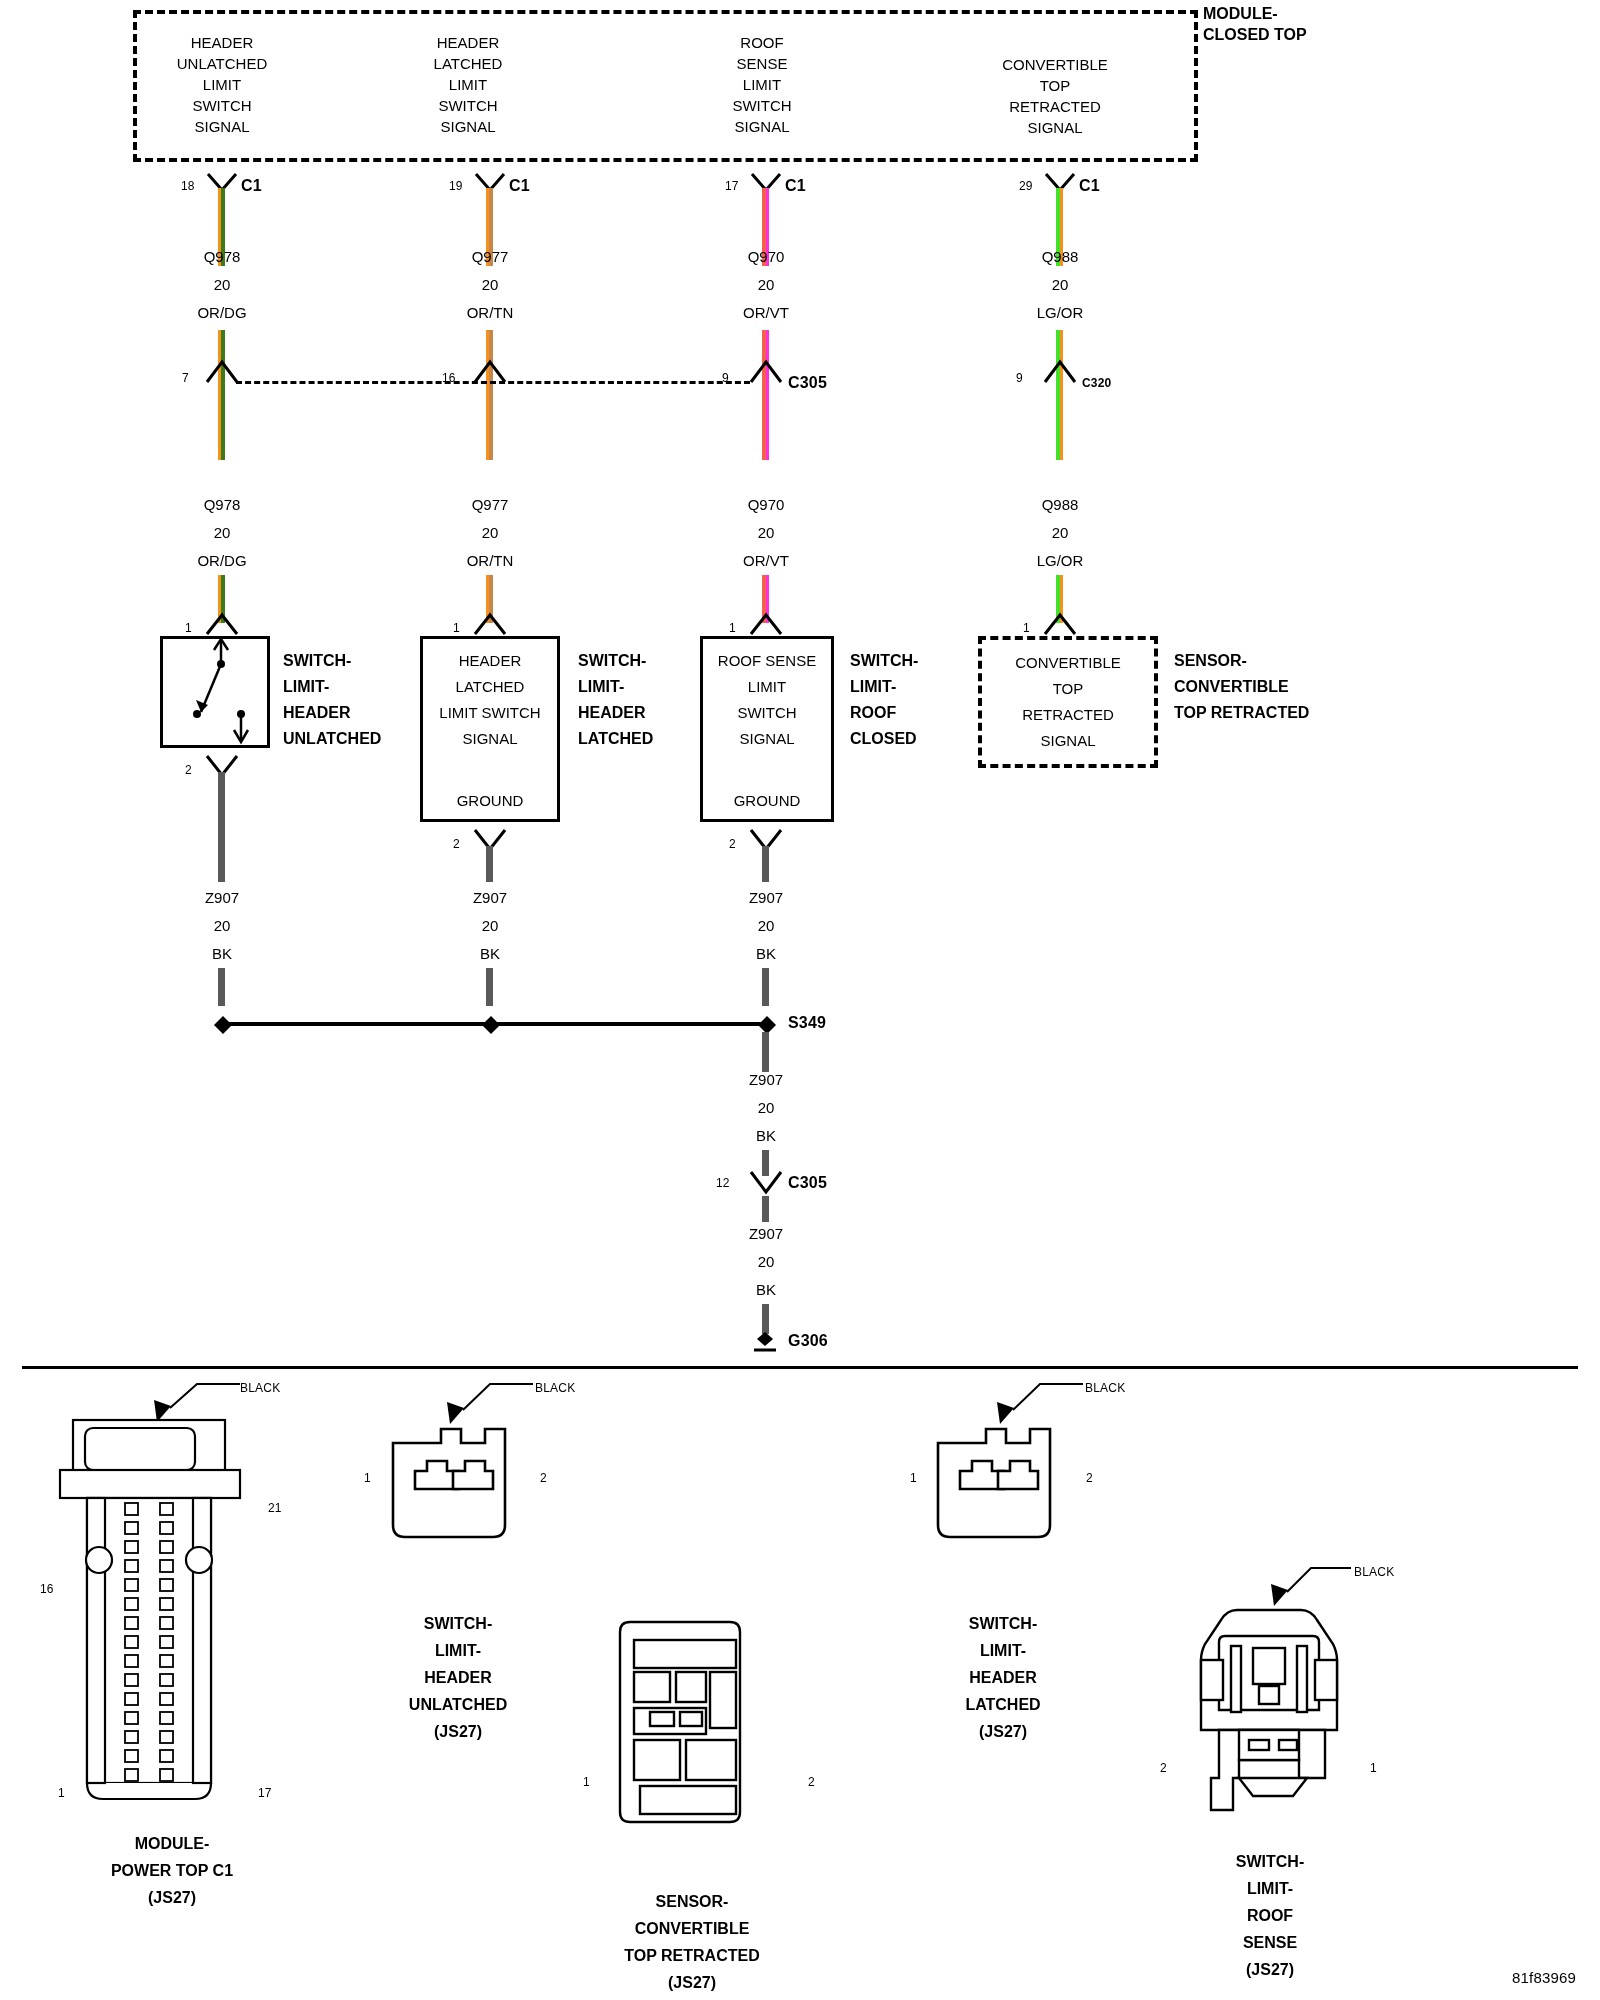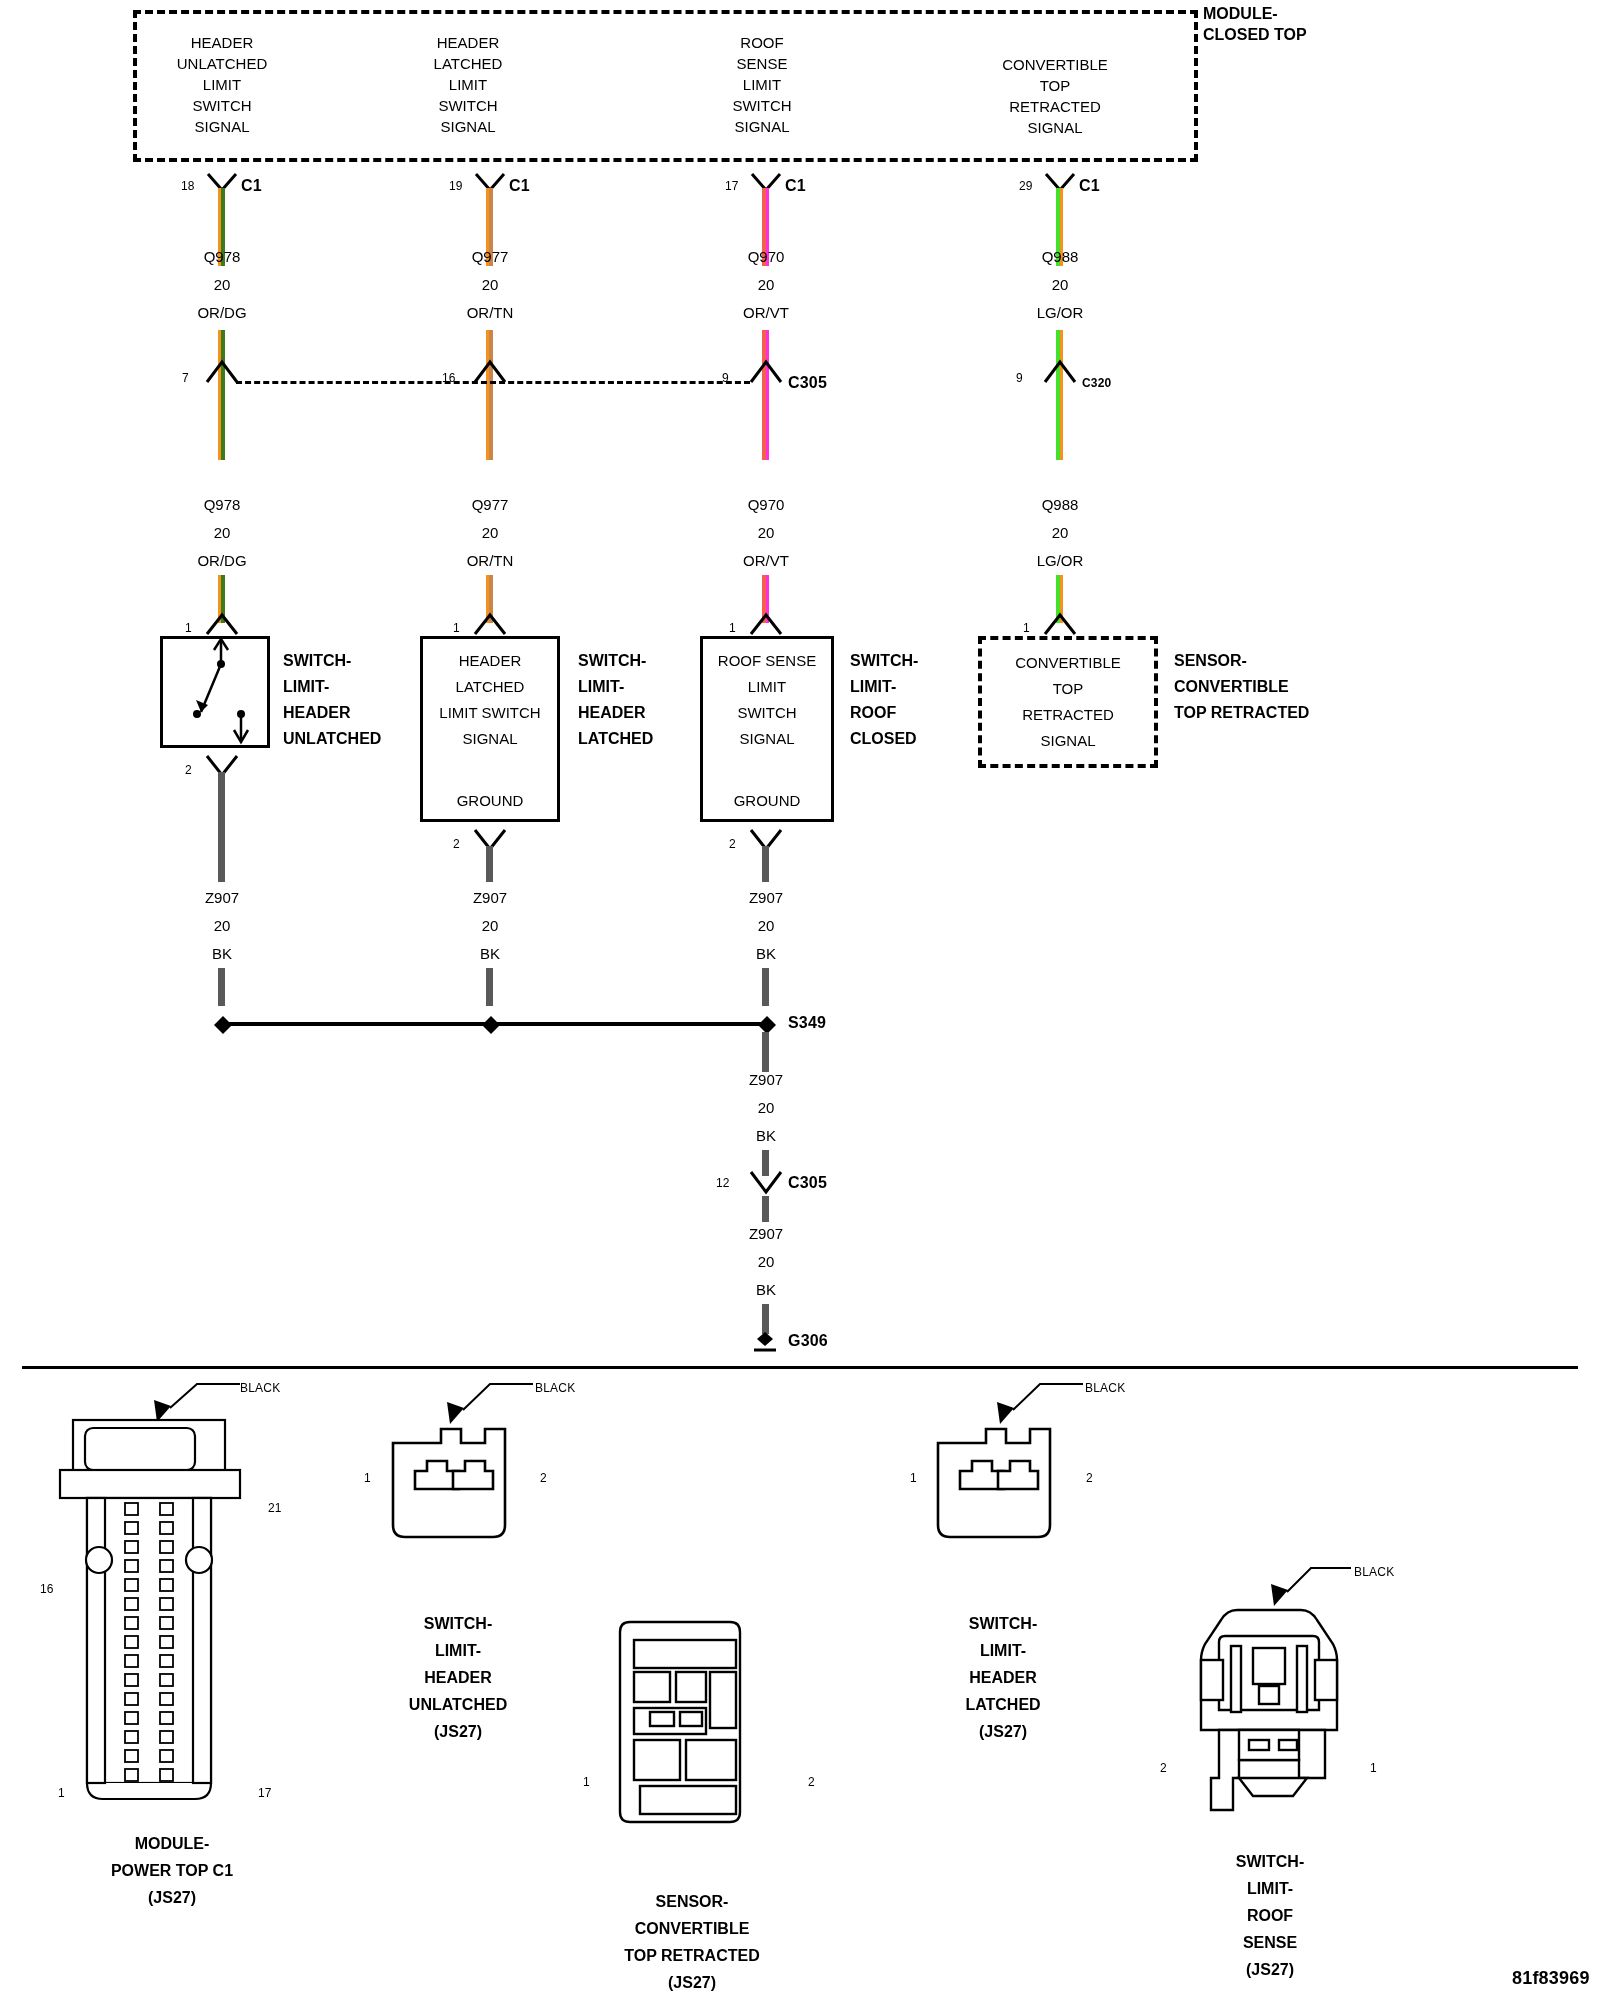--- a/index.html
+++ b/index.html
@@ -409,15 +409,15 @@
     </g>
   </svg>
   <div class="t" style="left:1160px;top:1758px;">2</div>
   <div class="t" style="left:1370px;top:1758px;">1</div>
   <div class="lblc" style="left:1270px;top:1848px;font-weight:bold;font-size:16px;line-height:27px;">SWITCH-
 LIMIT-
 ROOF
 SENSE
 (JS27)</div>
 
-  <div class="t" style="left:1512px;top:1968px;font-size:18px;font-weight:bold;">81f83969</div>
+  <div class="t" style="left:1512px;top:1968px;font-size:15px;font-weight:normal;">81f83969</div>
 
 </div>
 
 </body></html>

